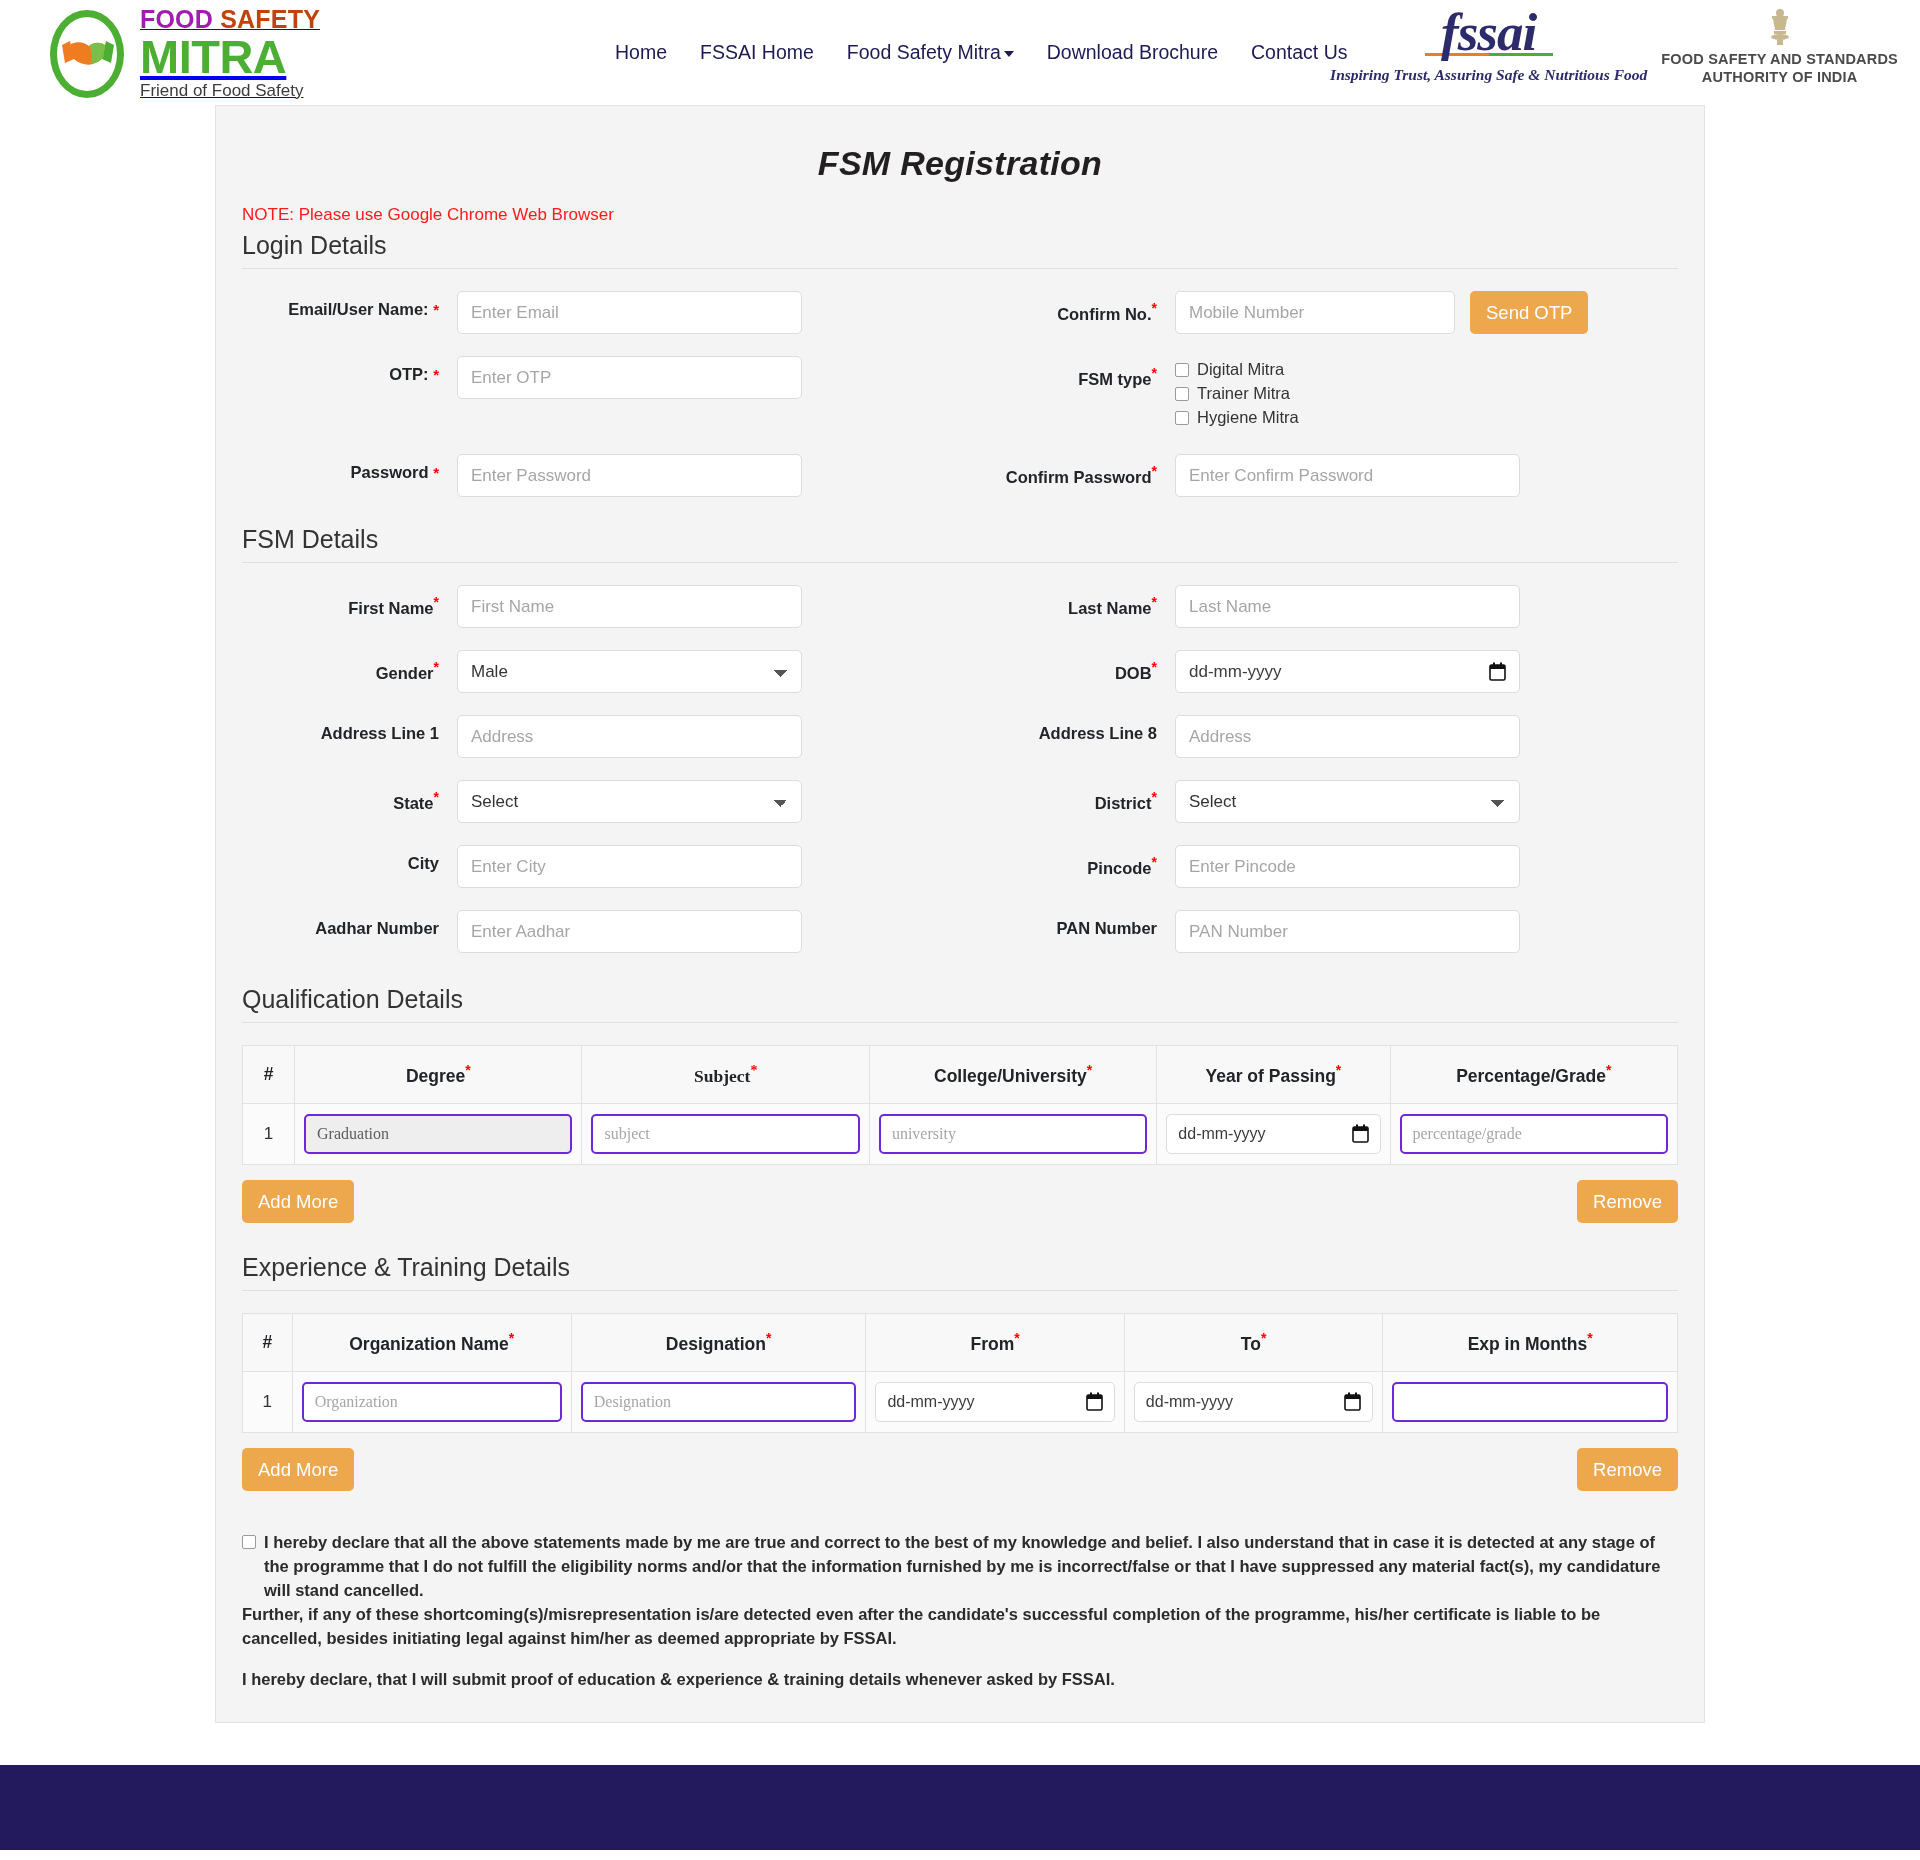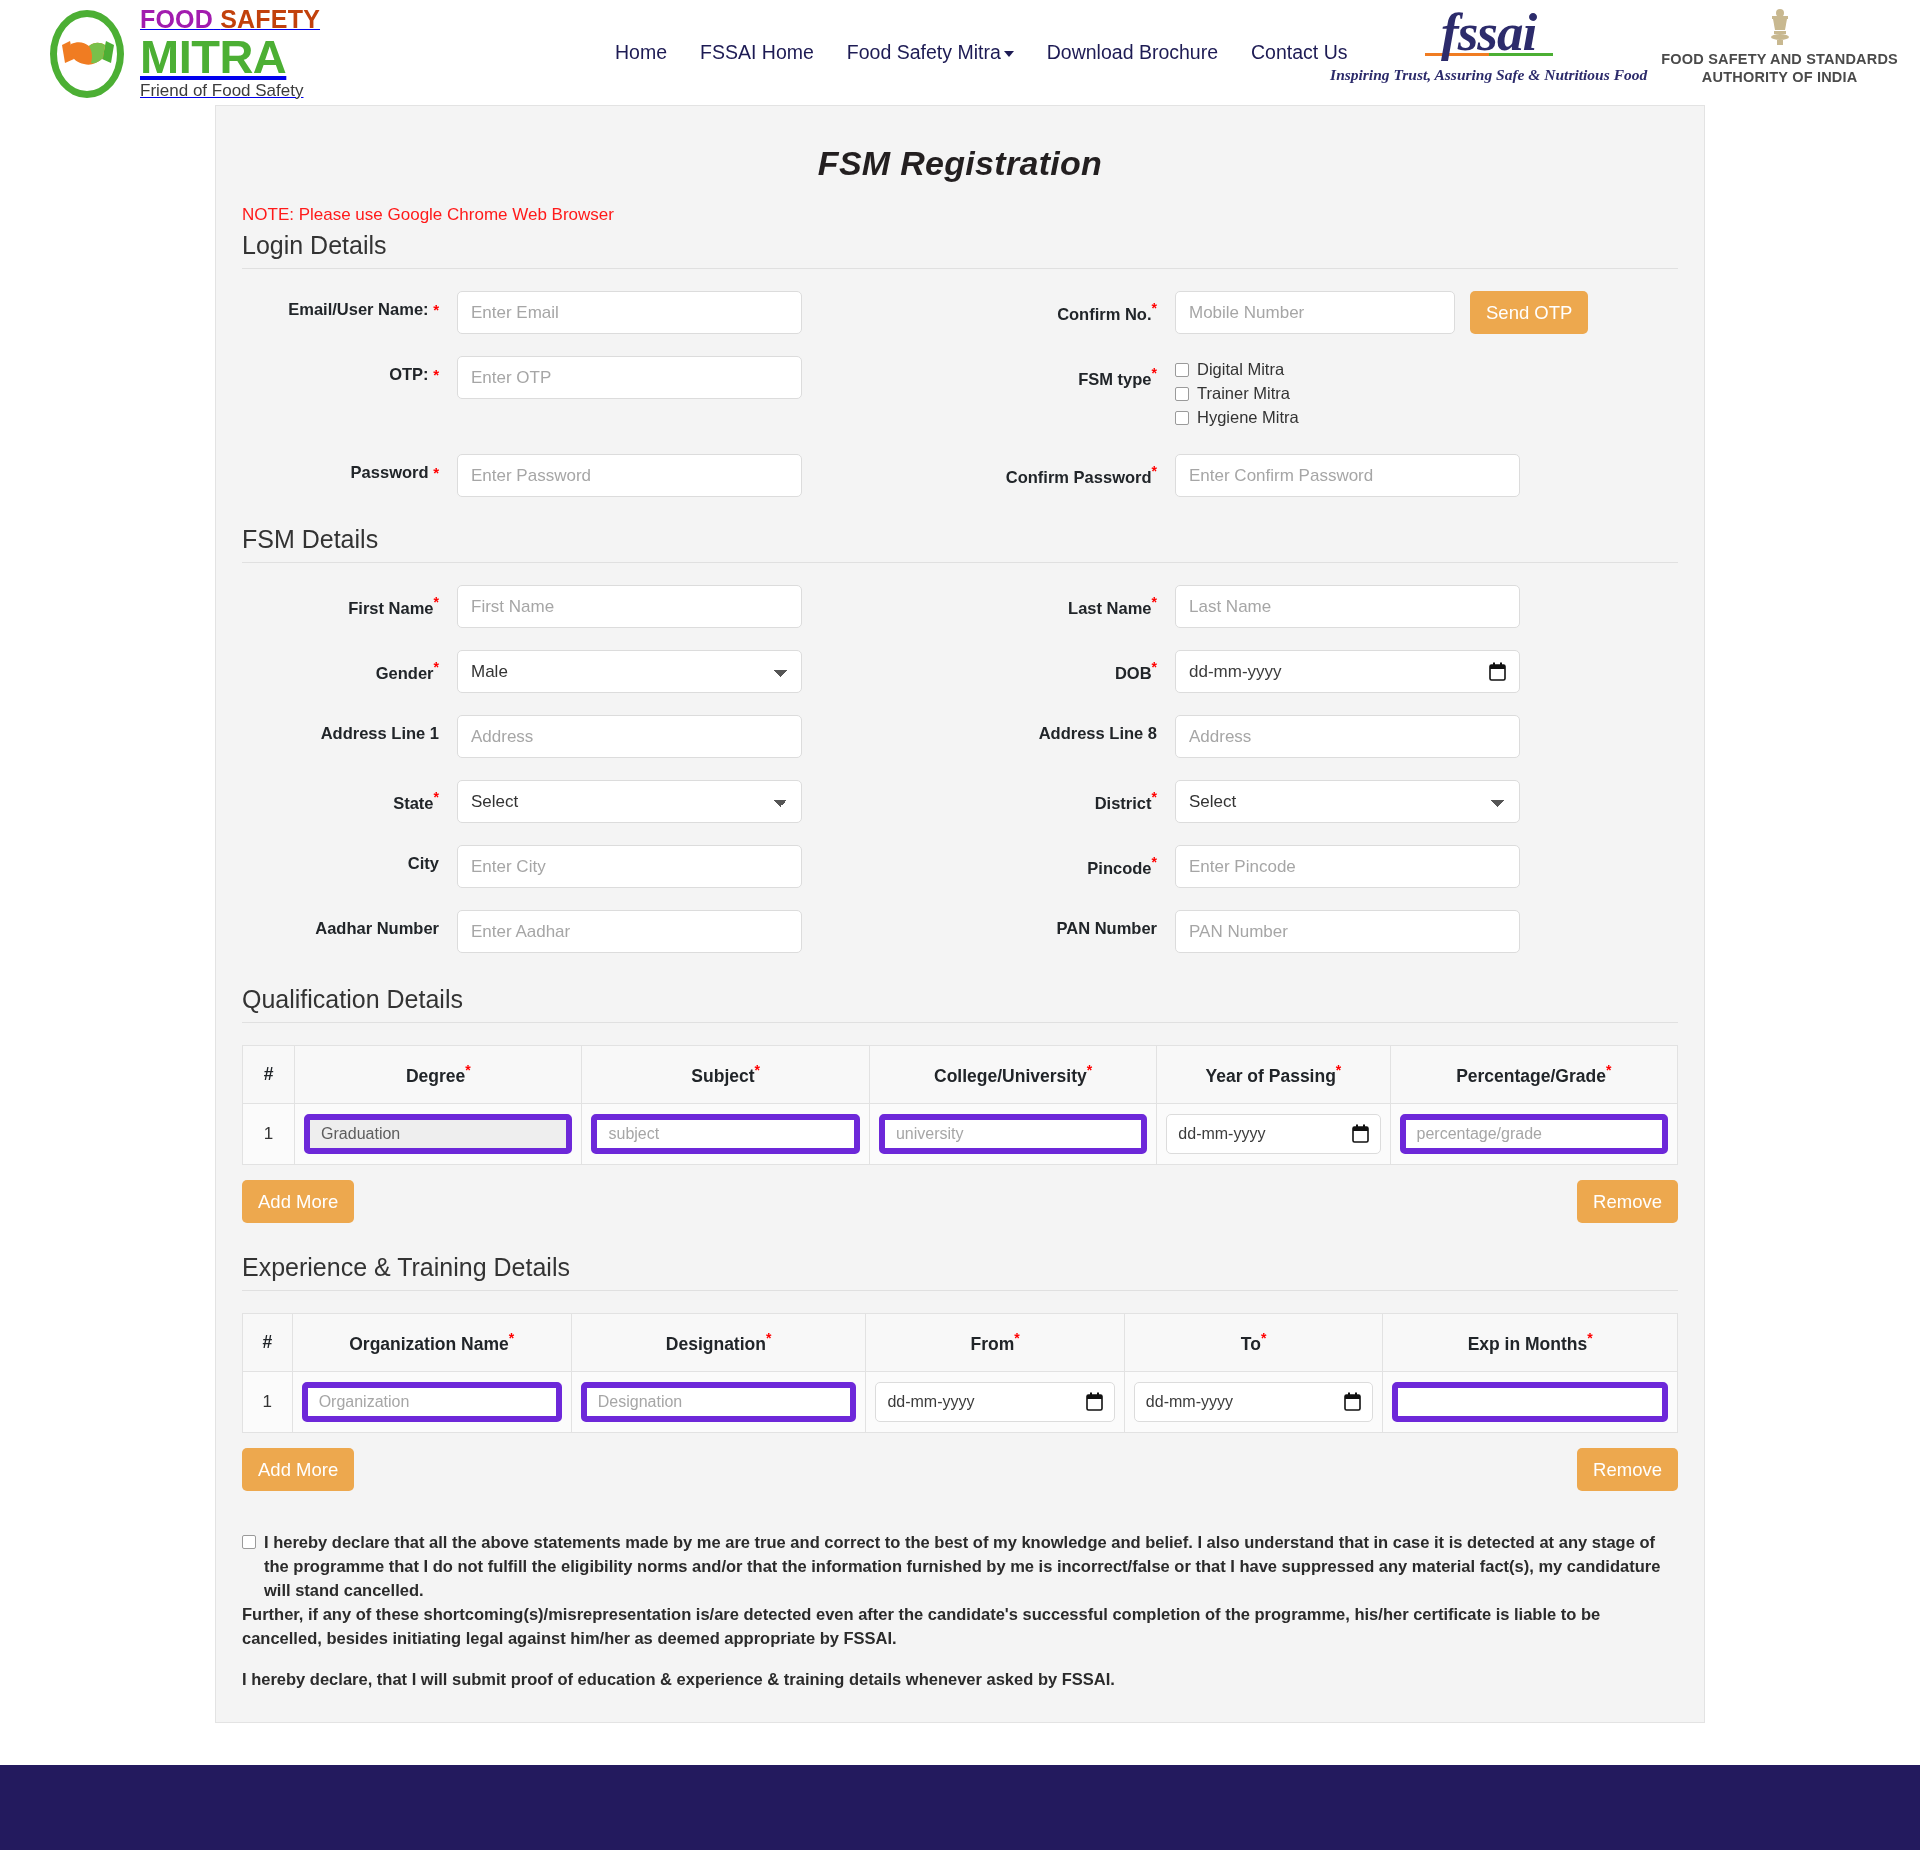--- a/index.html
+++ b/index.html
@@ -265,27 +265,27 @@
     vertical-align: middle;
     text-align: center;
     font-size: 17px;
     color: #333;
     background: #fbfbfb;
   }
   td.idx { width: 38px; font-size: 18px; }
   .cell-inp {
     width: 100%;
     height: 40px;
-    border: 6px solid #6d28d9;
+    border: 2px solid #6d28d9;
     border-radius: 5px;
     background: #fff;
     padding: 0 11px;
     font-size: 16px;
     color: #333;
-    font-family: Liberation Sans, sans-serif;
+    font-family: Liberation Serif, serif;
     outline: none;
   }
   .cell-inp::placeholder { color: #a6a6a6; }
   .cell-inp.disabled { background: #eeeeee; color: #5d5d5d; }
   .cell-date {
     display: flex; align-items: center; justify-content: space-between;
     height: 40px; border: 1px solid #dcdcdc; border-radius: 5px;
     background: #fff; padding: 0 11px; font-size: 16px; color: #3c3c3c;
   }
 
@@ -601,21 +601,21 @@
   </div>
 
   <h2 class="section-title" style="margin-top:32px;">Qualification Details</h2>
 
   <div class="tbl-wrap">
     <table class="grid">
       <thead>
         <tr>
           <th style="width:48px;">#</th>
           <th style="width:265px;"><span>Degree</span><span class="req">*</span></th>
-          <th style="width:265px;"><span>Subject</span><span class="req">*</span></th>
+          <th style="width:265px;font-family:Liberation Serif, serif;"><span>Subject</span><span class="req">*</span></th>
           <th style="width:265px;"><span>College/University</span><span class="req">*</span></th>
           <th style="width:215px;"><span>Year of Passing</span><span class="req">*</span></th>
           <th style="width:265px;"><span>Percentage/Grade</span><span class="req">*</span></th>
         </tr>
       </thead>
       <tbody>
         <tr>
           <td class="idx">1</td>
           <td>
             <input class="cell-inp disabled" type="text" readonly="" value="Graduation" style="">

